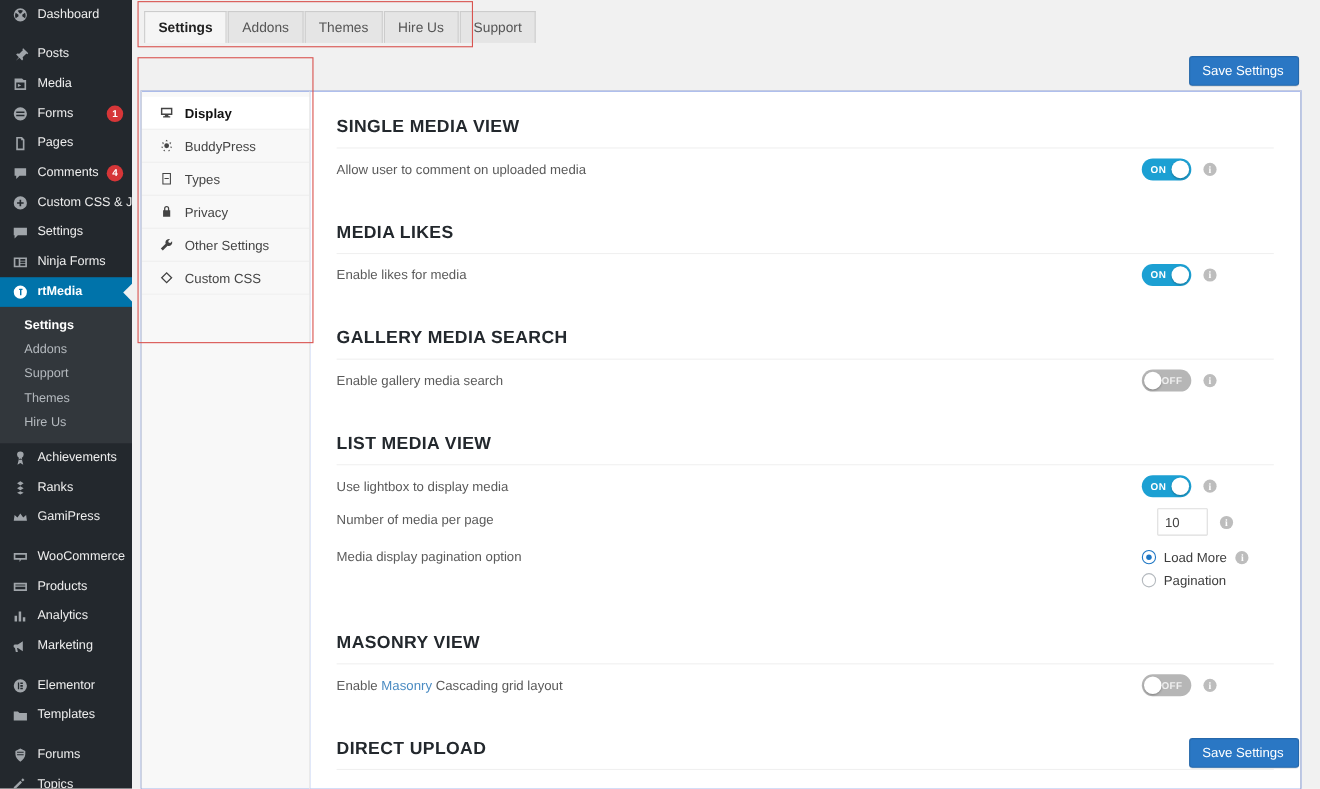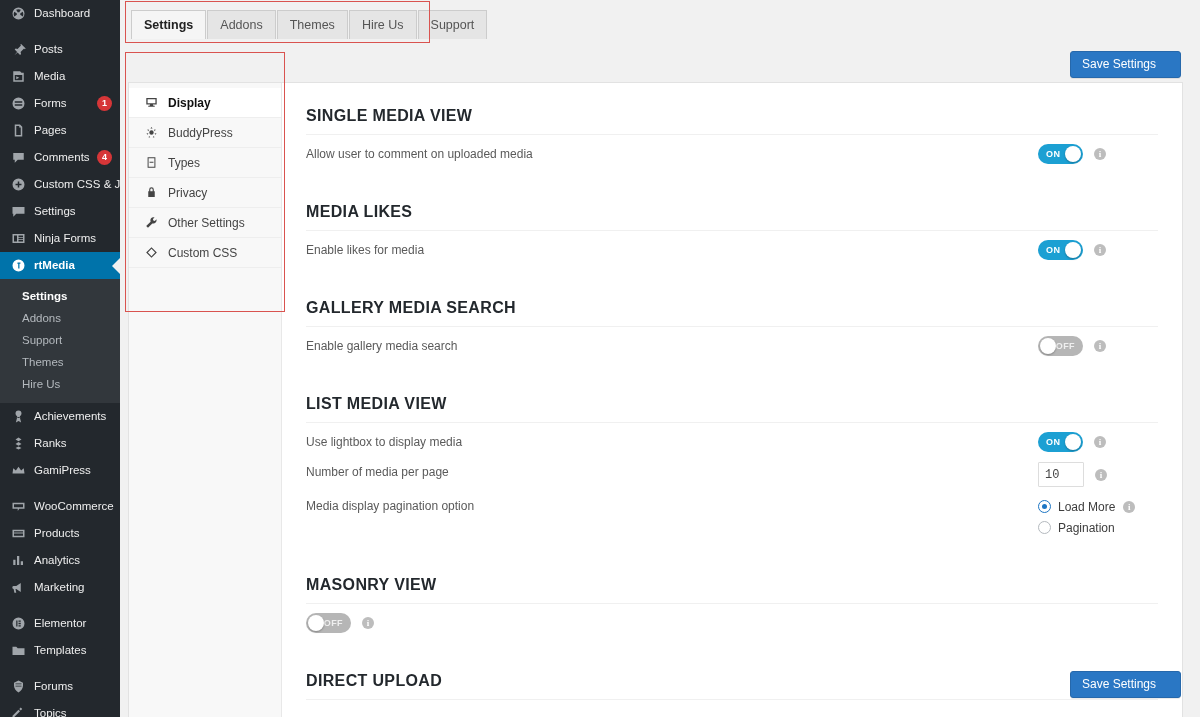--- a/index.html
+++ b/index.html
@@ -106,21 +106,21 @@
   
   #topbar {
     position: absolute; left: 0; top: 44px; right: 0;
     height: 38px;
   }
   .btn-primary {
     background: #2a77c4;
     border: 1px solid #2668ab;
     color: #fff;
     font-size: 12px;
-    padding: 5px 24px 6px 11px;
+    padding: 5px 13px 6px 11px;
     border-radius: 3px;
     line-height: 1.2;
     box-shadow: 0 1px 0 rgba(0,0,0,0.08);
     white-space: nowrap;
     font-family: "Liberation Sans", sans-serif;
   }
   #save-top { position: absolute; right: 19px; top: 7px; }
 
   
   #settings-wrap {
@@ -228,22 +228,23 @@
   }
 
   
   .num-input {
     width: 46px; height: 25px;
     border: 1px solid #ddd;
     background: #fff;
     font-size: 12px;
     color: #444;
     padding: 0 6px;
-    font-family: Liberation Mono, monospace;
+    font-family: Liberation Sans, sans-serif;
     border-radius: 1px;
+    margin-left: 14px;
   }
 
   
   .radio-group { display: flex; flex-direction: column; }
   .radio-row { display: flex; align-items: center; height: 21px; }
   .radio-dot {
     width: 13px; height: 13px; border-radius: 50%;
     border: 1px solid #b4b9be; background: #fff;
     flex: 0 0 13px; position: relative;
   }
@@ -603,20 +604,21 @@
                       <span class="radio-label">Pagination</span>
                     </div>
                   </div>
                 </div>
               </div>
               <div class="sec-space"></div>
             </div>
             <div class="sec">
               <div class="sec-title">MASONRY VIEW</div>
               <div class="row">
+                <div class="row-label"><span>Enable </span><a href="#">Masonry</a><span> Cascading grid layout</span></div>
                 <div class="row-ctl">
                   <div class="toggle off">
                     <span class="tlabel">OFF</span>
                     <span class="knob"></span>
                   </div>
                   <span class="info-i">i</span>
                 </div>
               </div>
               <div class="sec-space"></div>
             </div>

